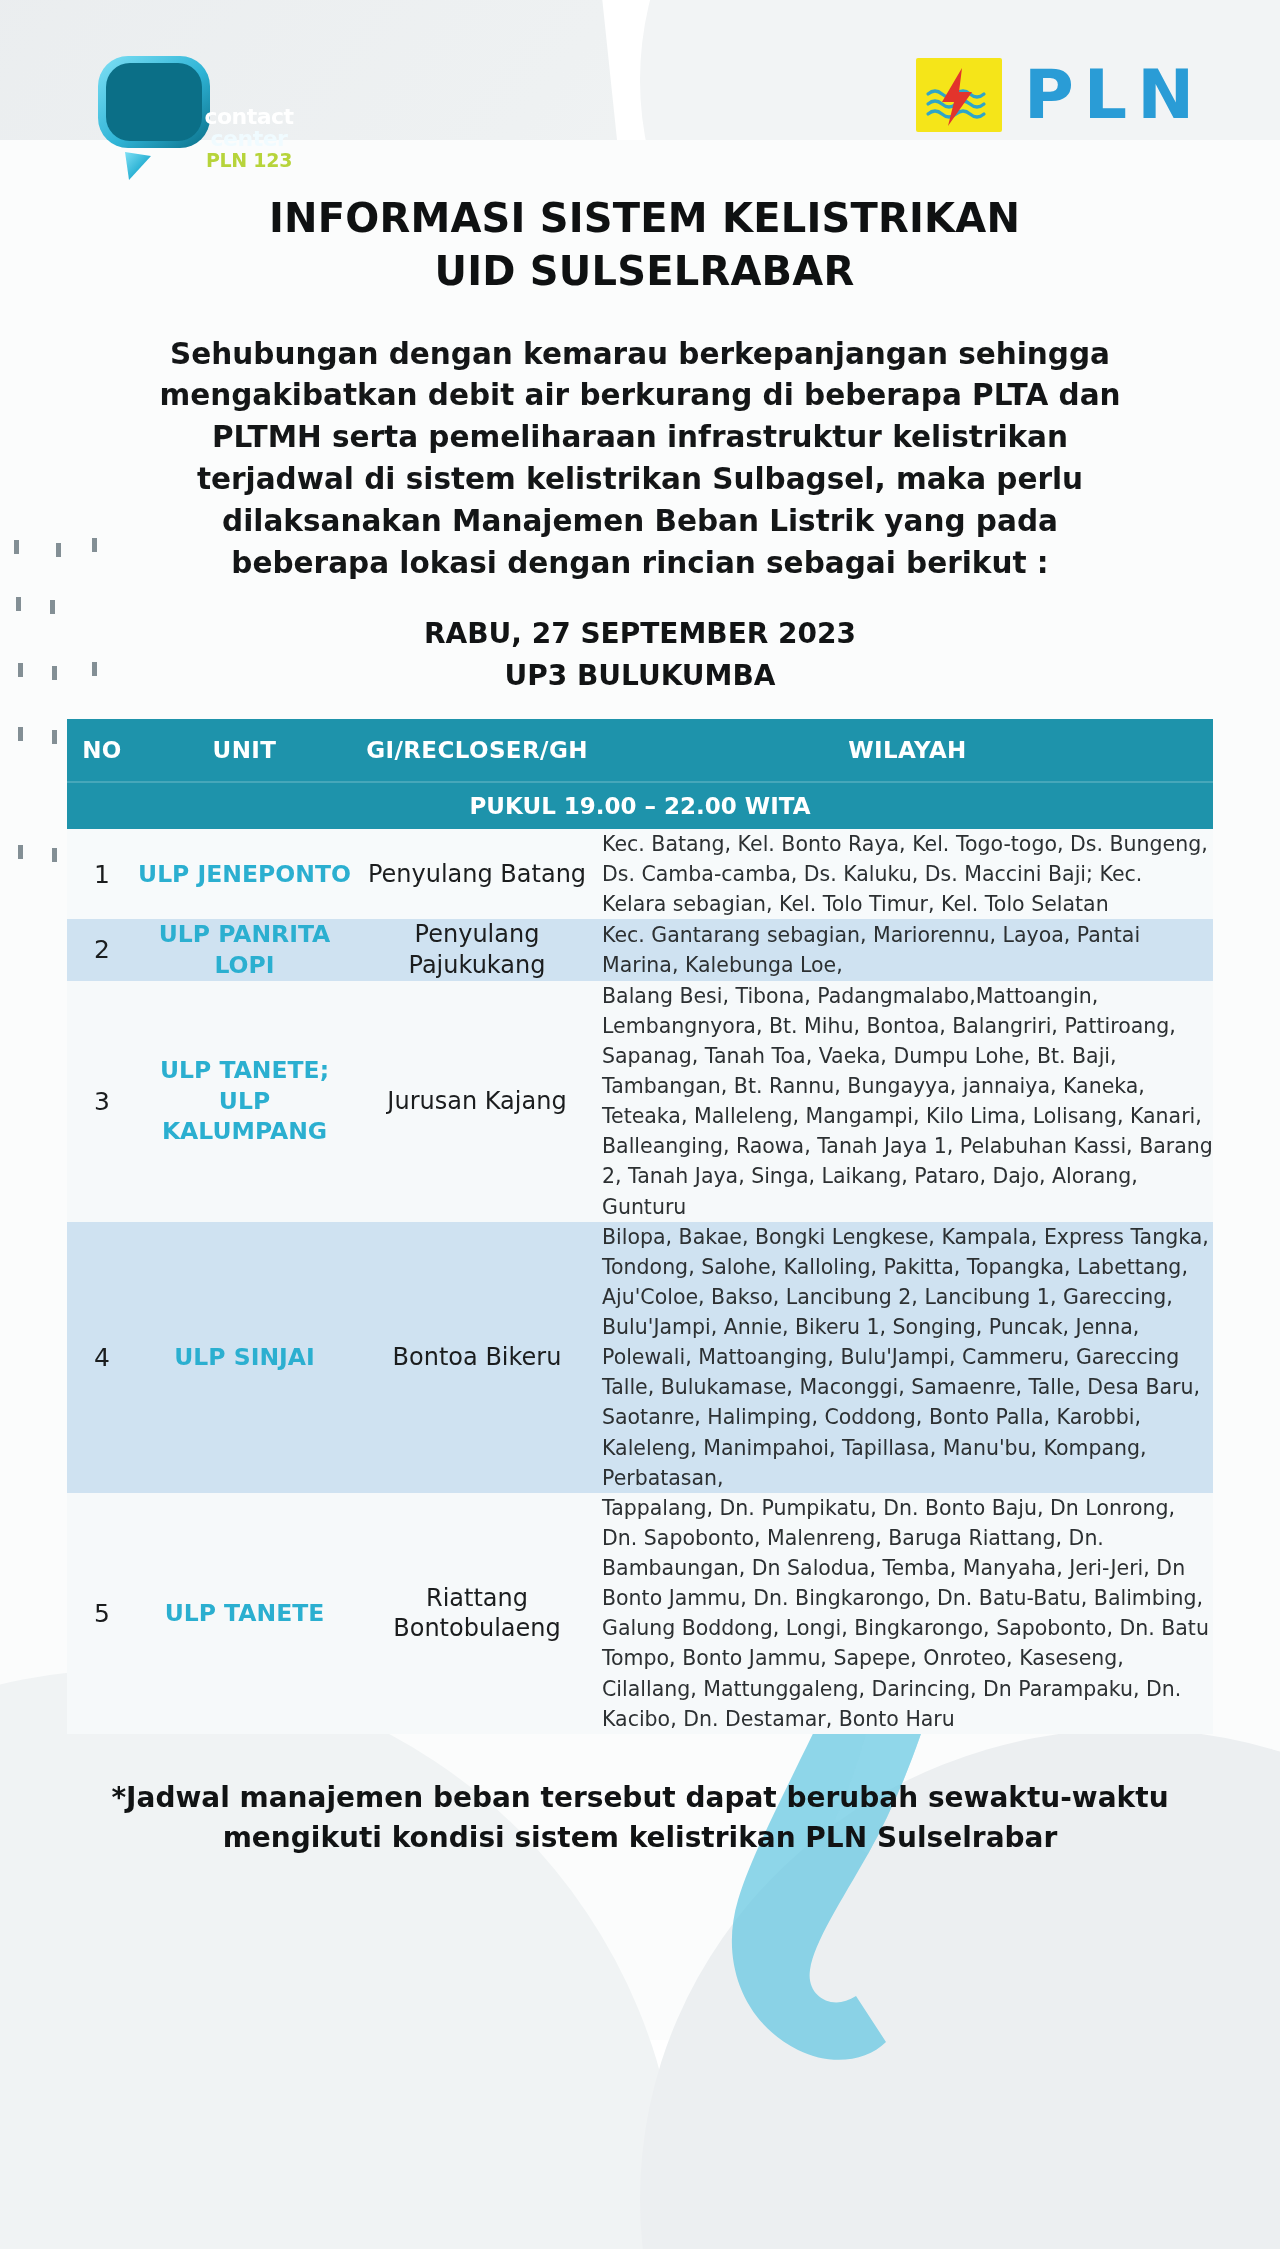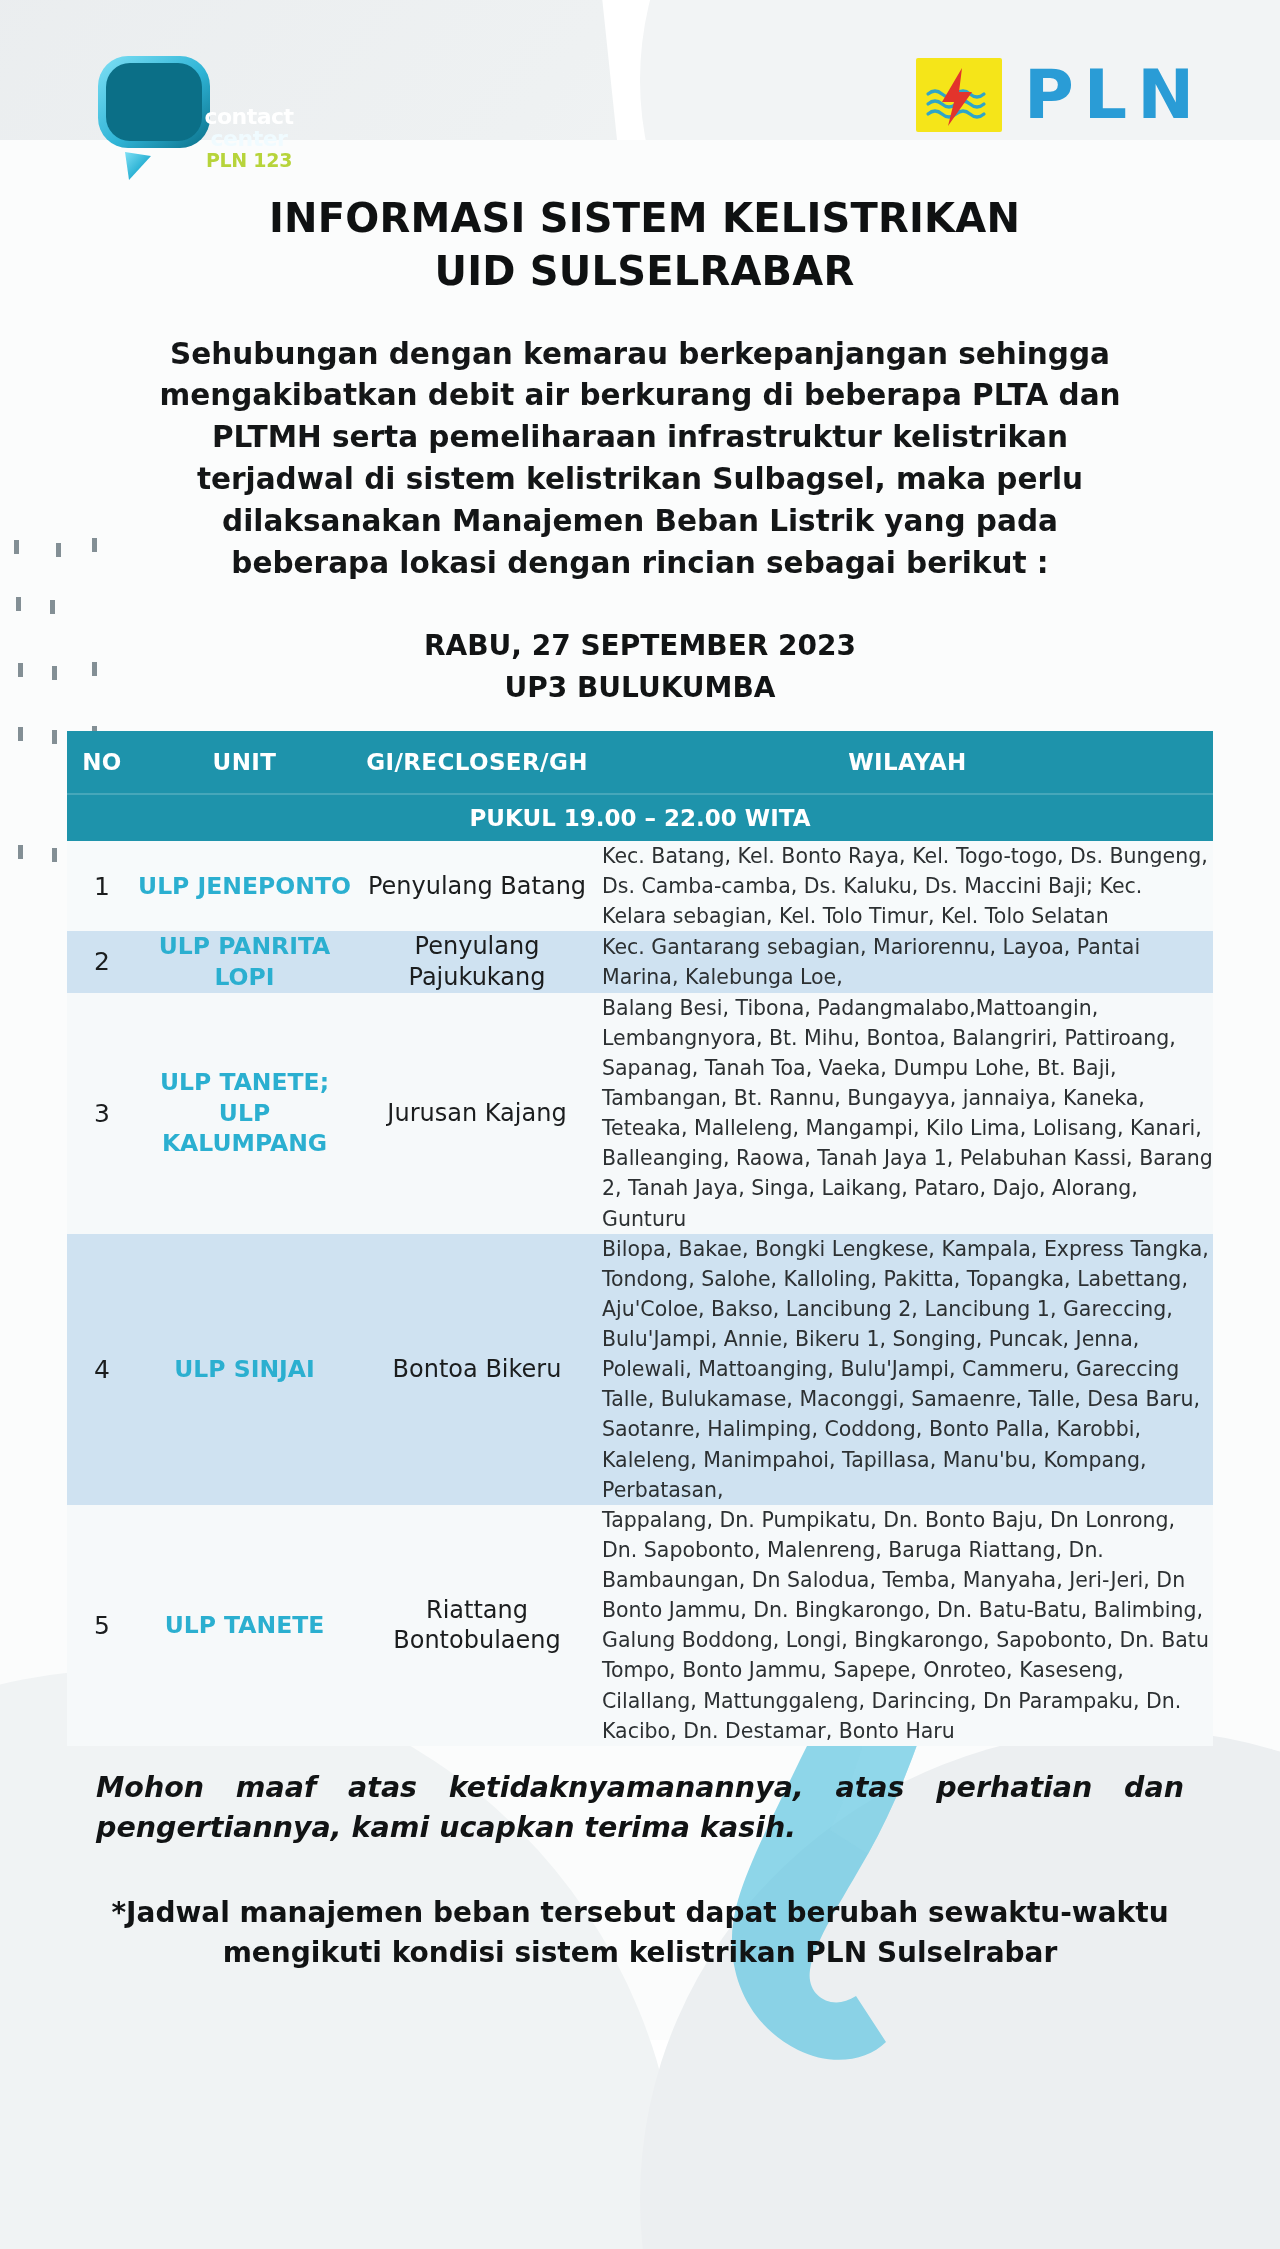--- a/index.html
+++ b/index.html
@@ -125,21 +125,21 @@
     width: 1000px;
     text-align: center;
     font-family: "DejaVu Sans", sans-serif;
     font-weight: 700;
     font-size: 29.5px;
     line-height: 1.42;
     color: #141617;
   }
   .datehead {
     position: relative;
-    margin-top: 40px;
+    margin-top: 28px;
     text-align: center;
     font-family: "DejaVu Sans", sans-serif;
     font-weight: 700;
     font-size: 28px;
     color: #121415;
     line-height: 1.5;
   }
 
   
   .table-wrap {
@@ -372,20 +372,19 @@
           <td class="c-no">5</td>
           <td class="c-unit">ULP TANETE</td>
           <td class="c-gi">Riattang Bontobulaeng</td>
           <td class="c-wil">Tappalang, Dn. Pumpikatu, Dn. Bonto Baju, Dn Lonrong, Dn. Sapobonto, Malenreng, Baruga Riattang, Dn. Bambaungan, Dn Salodua, Temba, Manyaha, Jeri-Jeri, Dn Bonto Jammu, Dn. Bingkarongo, Dn. Batu-Batu, Balimbing, Galung Boddong, Longi, Bingkarongo, Sapobonto, Dn. Batu Tompo, Bonto Jammu, Sapepe, Onroteo, Kaseseng, Cilallang, Mattunggaleng, Darincing, Dn Parampaku, Dn. Kacibo, Dn. Destamar, Bonto Haru</td>
         </tr>
       </tbody>
     </table>
   </div>
 
   <div class="footer">
-    <div class="apology">Mohon maaf atas ketidaknyamanannya, atas perhatian dan pengertiannya, kami ucapkan terima kasih.</div>
     <div class="note">
       <div>*Jadwal manajemen beban tersebut dapat berubah sewaktu-waktu</div>
       <div>mengikuti kondisi sistem kelistrikan PLN Sulselrabar</div>
     </div>
   </div>
 
 </div>
 
 </body></html>

